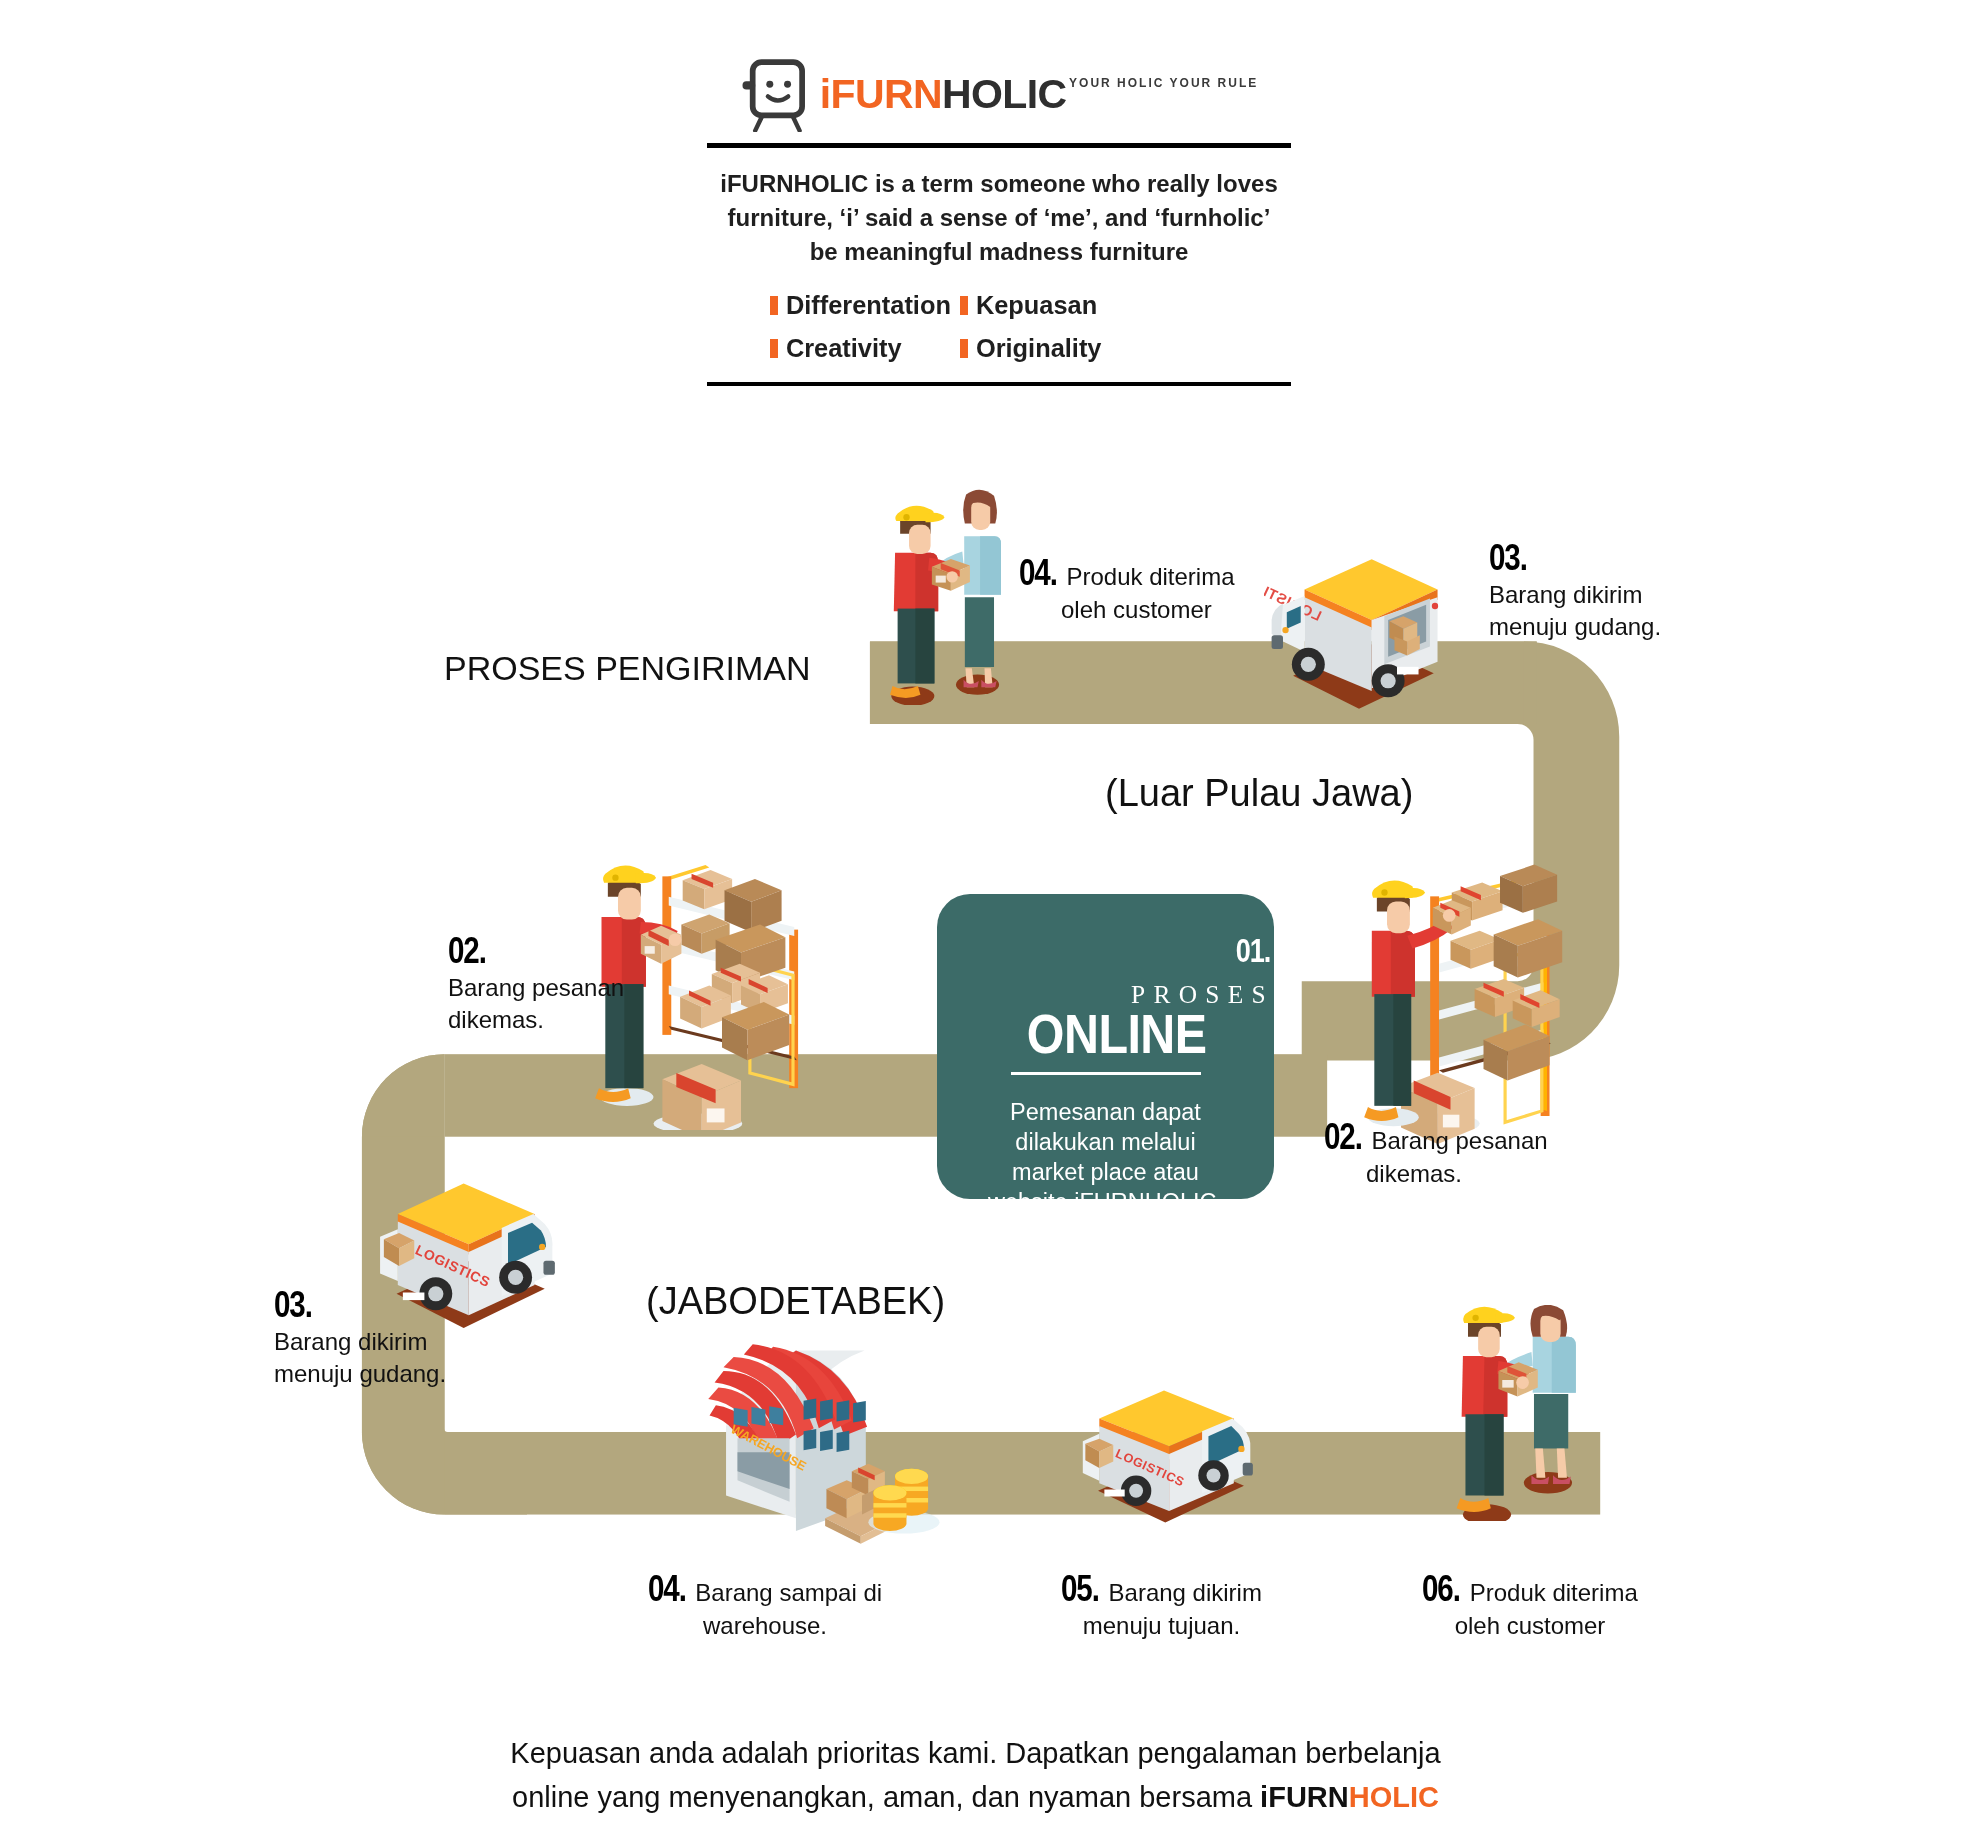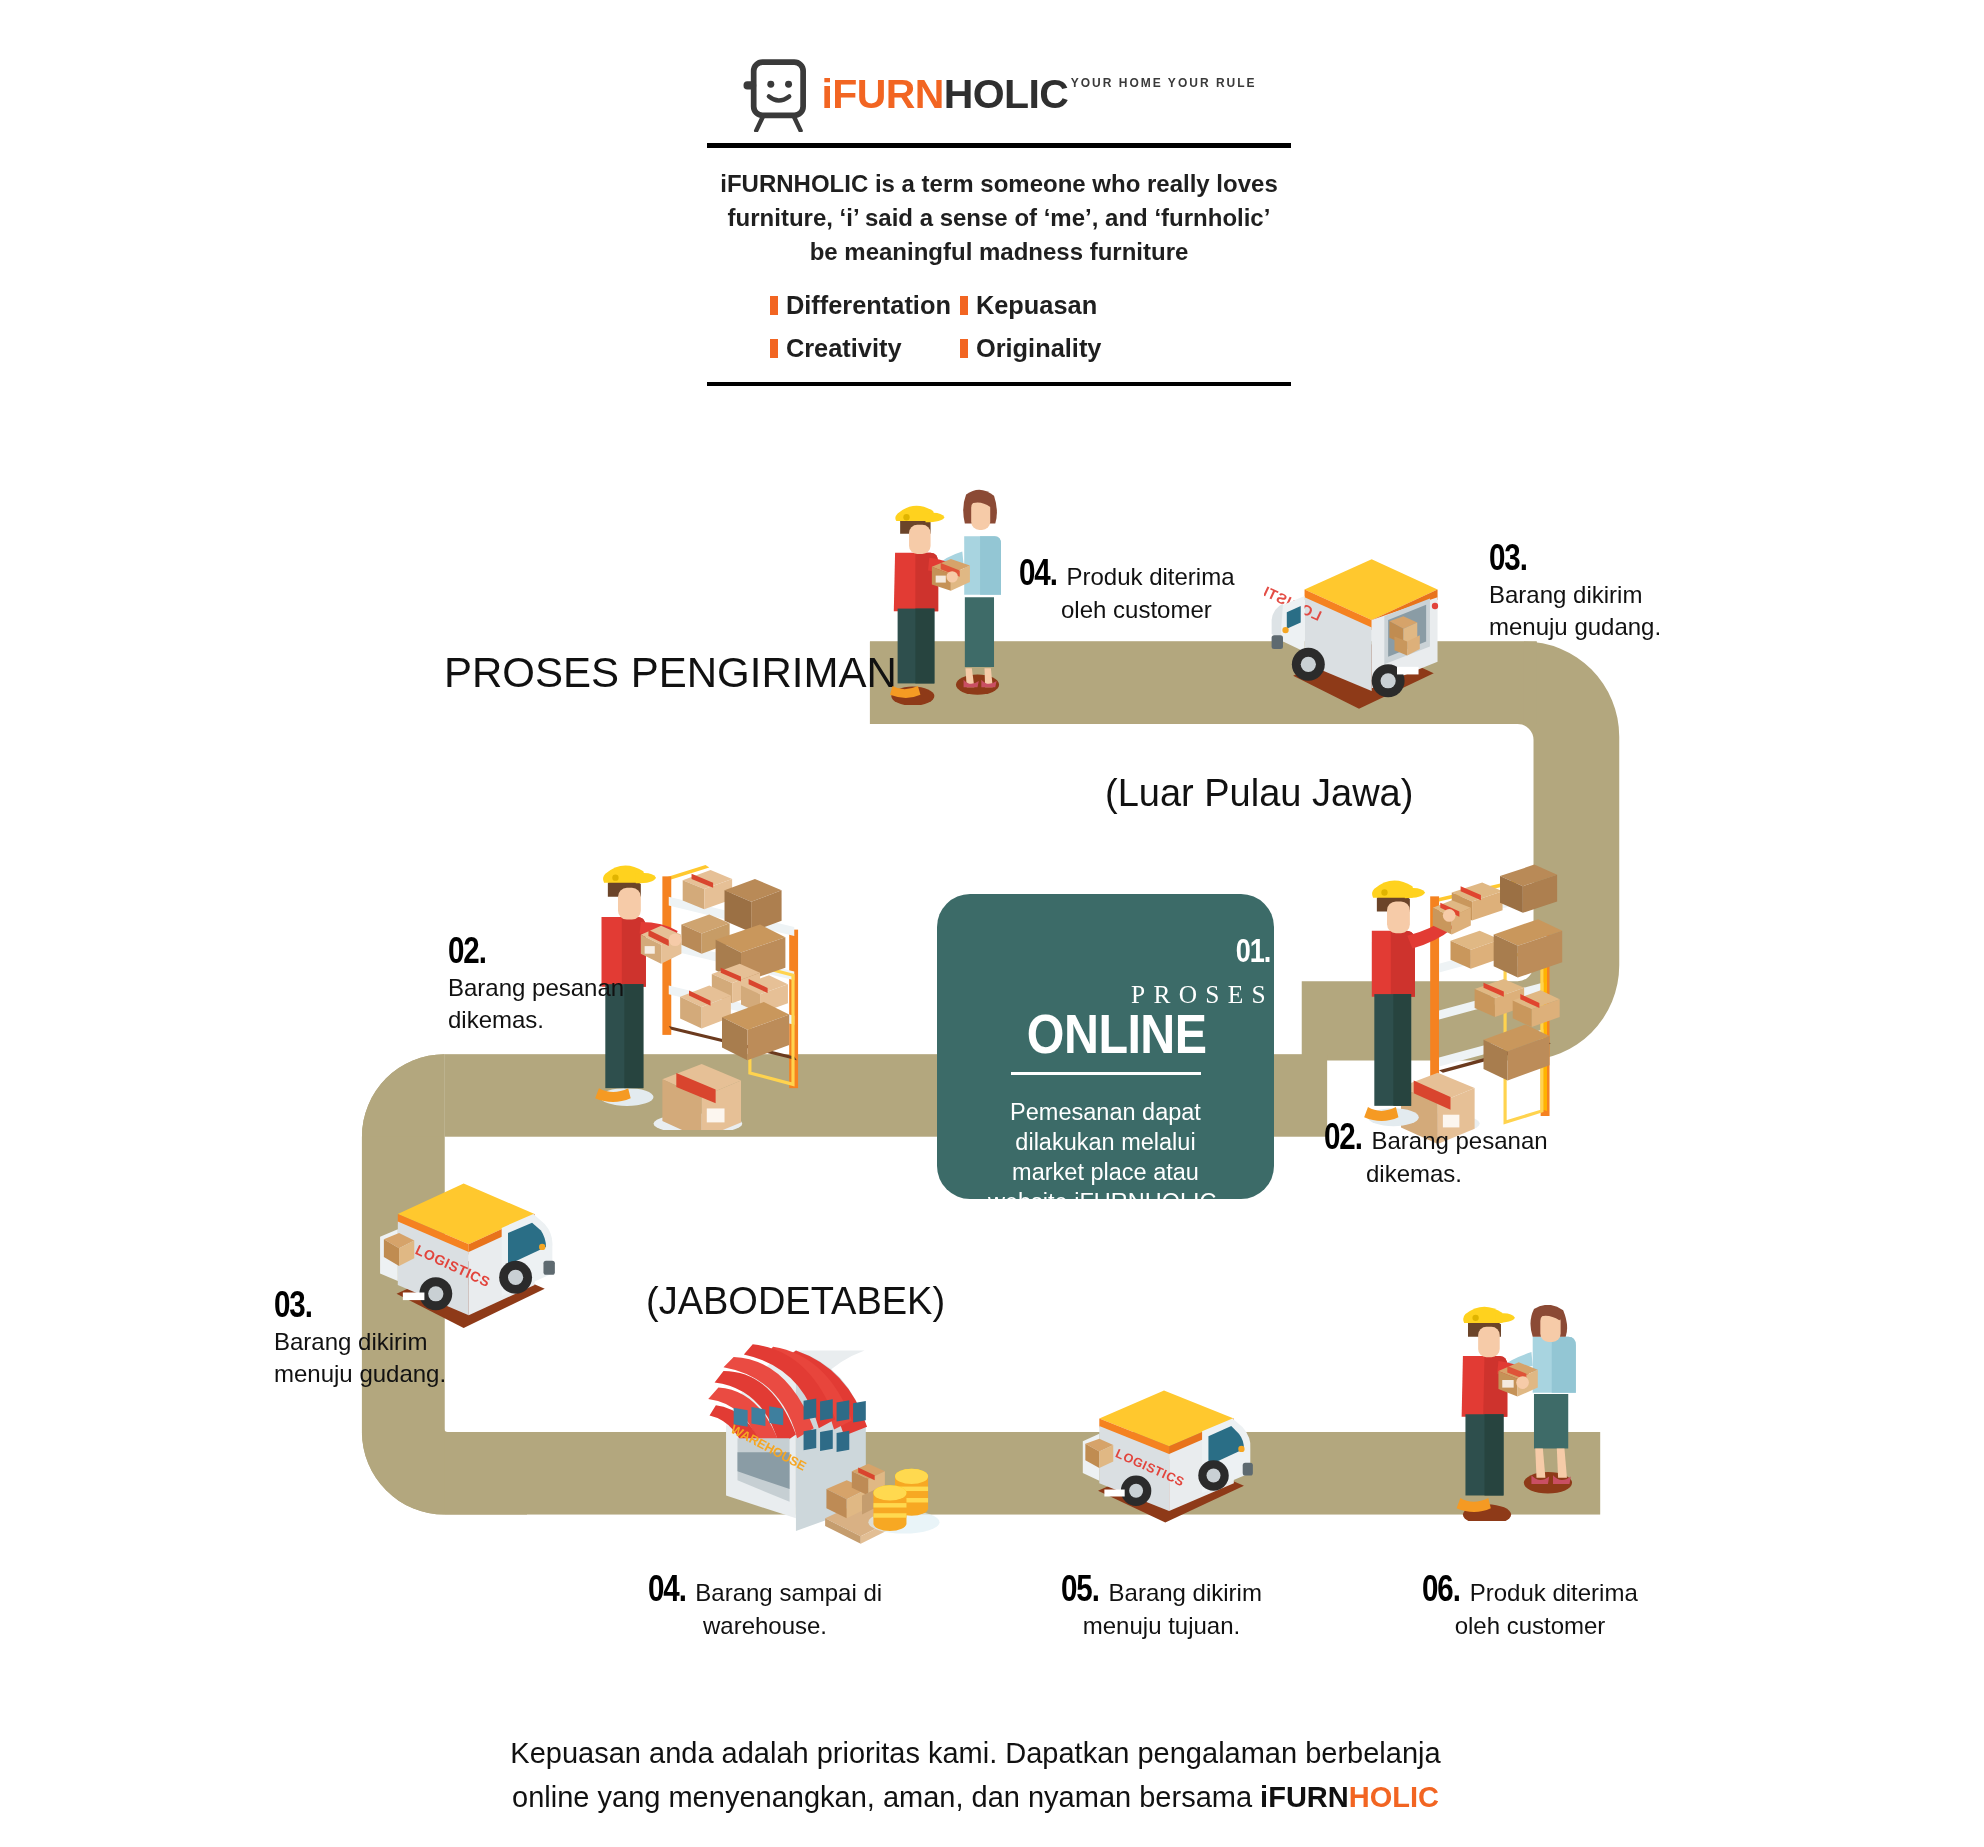--- a/index.html
+++ b/index.html
@@ -23,21 +23,21 @@
          line-height:1.42;text-align:center;color:#1f1f1f;margin:19px 0 21.6px;}
   #traits{display:grid;grid-template-columns:190px 1fr;row-gap:14px;
           justify-content:center;margin:0 0 19px 0;padding-left:63px;}
   .trait{display:flex;align-items:center;gap:7.6px;font-weight:bold;font-size:25.4px;color:#1f1f1f;}
   .bullet{width:8.3px;height:19px;background:#F26522;display:inline-block;flex:0 0 auto;}
 
   
   #road{left:0;top:0;width:1985px;height:1848px;pointer-events:none;}
 
   
-  #main-title{left:444px;top:649px;font-size:42px;line-height:1.13;font-weight:400;
+  #main-title{left:444px;top:649px;font-size:34px;line-height:1.13;font-weight:400;
               letter-spacing:0px;color:#111;}
   #main-title .o{color:#F26522;}
 
   
   .region{font-size:38px;color:#111;font-weight:400;}
   #region-luar{left:1105px;top:772px;}
   #region-jabo{left:646px;top:1280px;}
 
   
   .step{position:absolute;}
@@ -109,21 +109,21 @@
       <circle cx="47" cy="43" r="5.5" fill="#3a3a3a"></circle>
       <circle cx="75" cy="43" r="5.5" fill="#3a3a3a"></circle>
       <path d="M44 62 q15 13 32 0" fill="none" stroke="#3a3a3a" stroke-width="7" stroke-linecap="round"></path>
       <path d="M35 93 L24 116" stroke="#3a3a3a" stroke-width="7" stroke-linecap="round"></path>
       <path d="M83 93 L94 116" stroke="#3a3a3a" stroke-width="7" stroke-linecap="round"></path>
     </svg>
     <div id="logo-text">
       <div id="logo-word">
         <span class="o">iFURN</span><span class="d">HOLIC</span>
       </div>
-      <div id="logo-tag">YOUR HOME YOUR RULE</div>
+      <div id="logo-tag">YOUR HOLIC YOUR RULE</div>
     </div>
   </div>
 
   <div class="rule"></div>
 
   <div id="about">
     <div>iFURNHOLIC is a term someone who really loves</div>
     <div>furniture, ‘i’ said a sense of ‘me’, and ‘furnholic’</div>
     <div>be meaningful madness furniture</div>
   </div>

